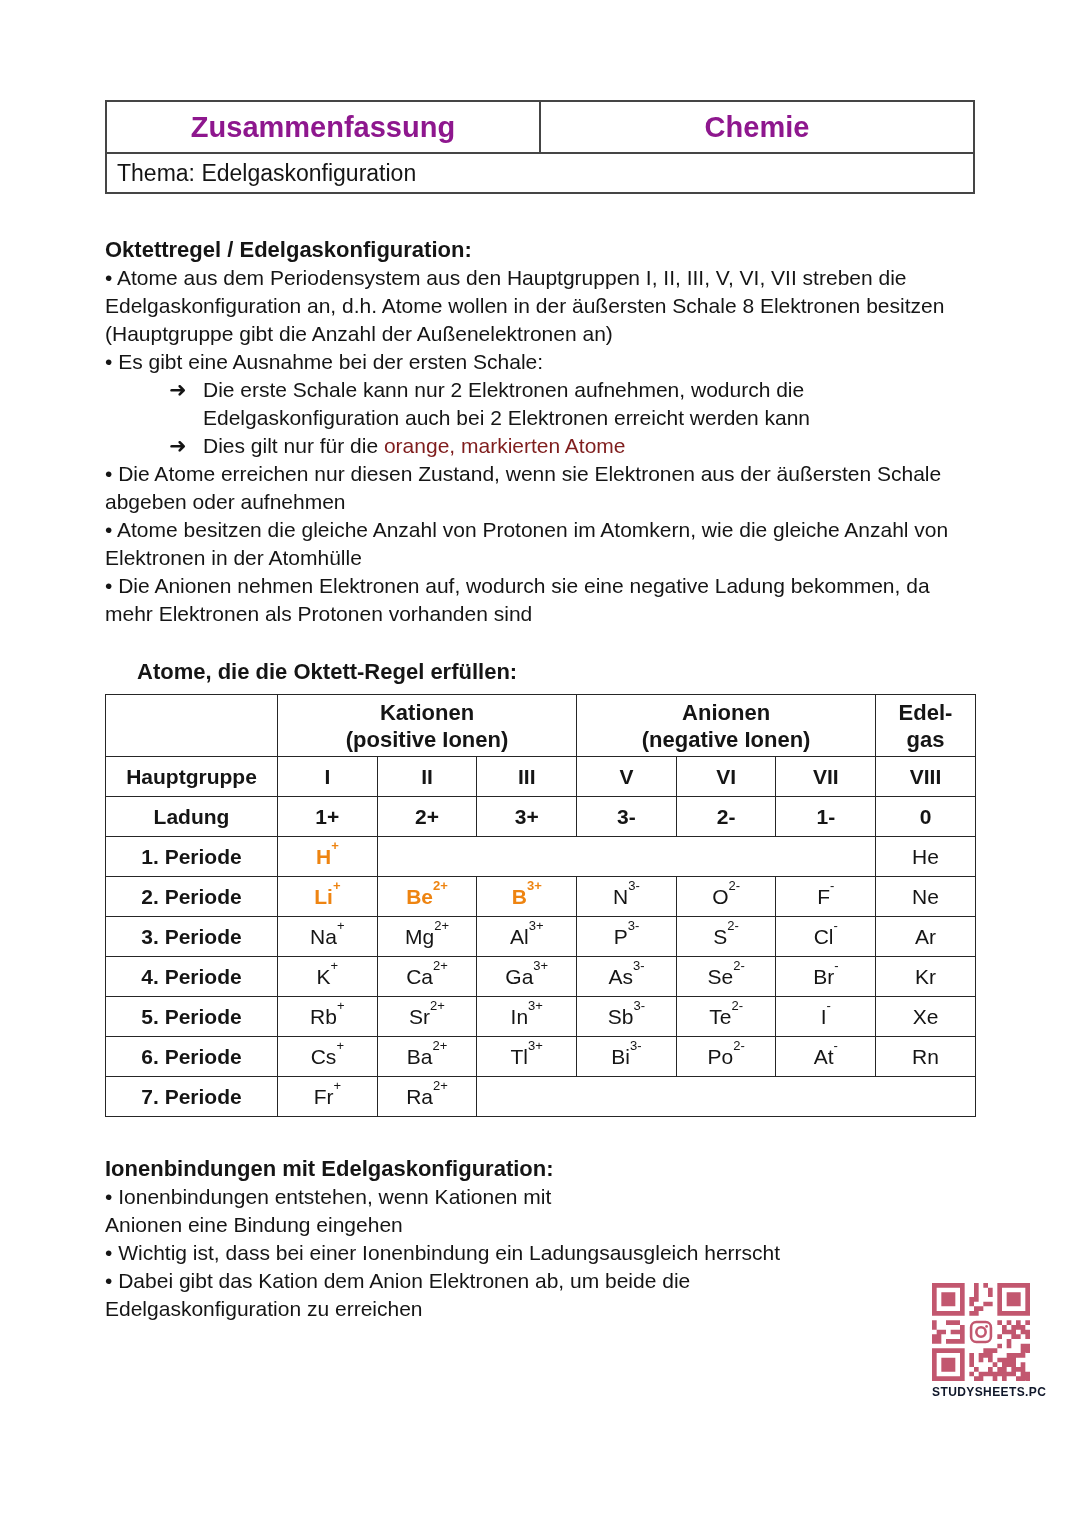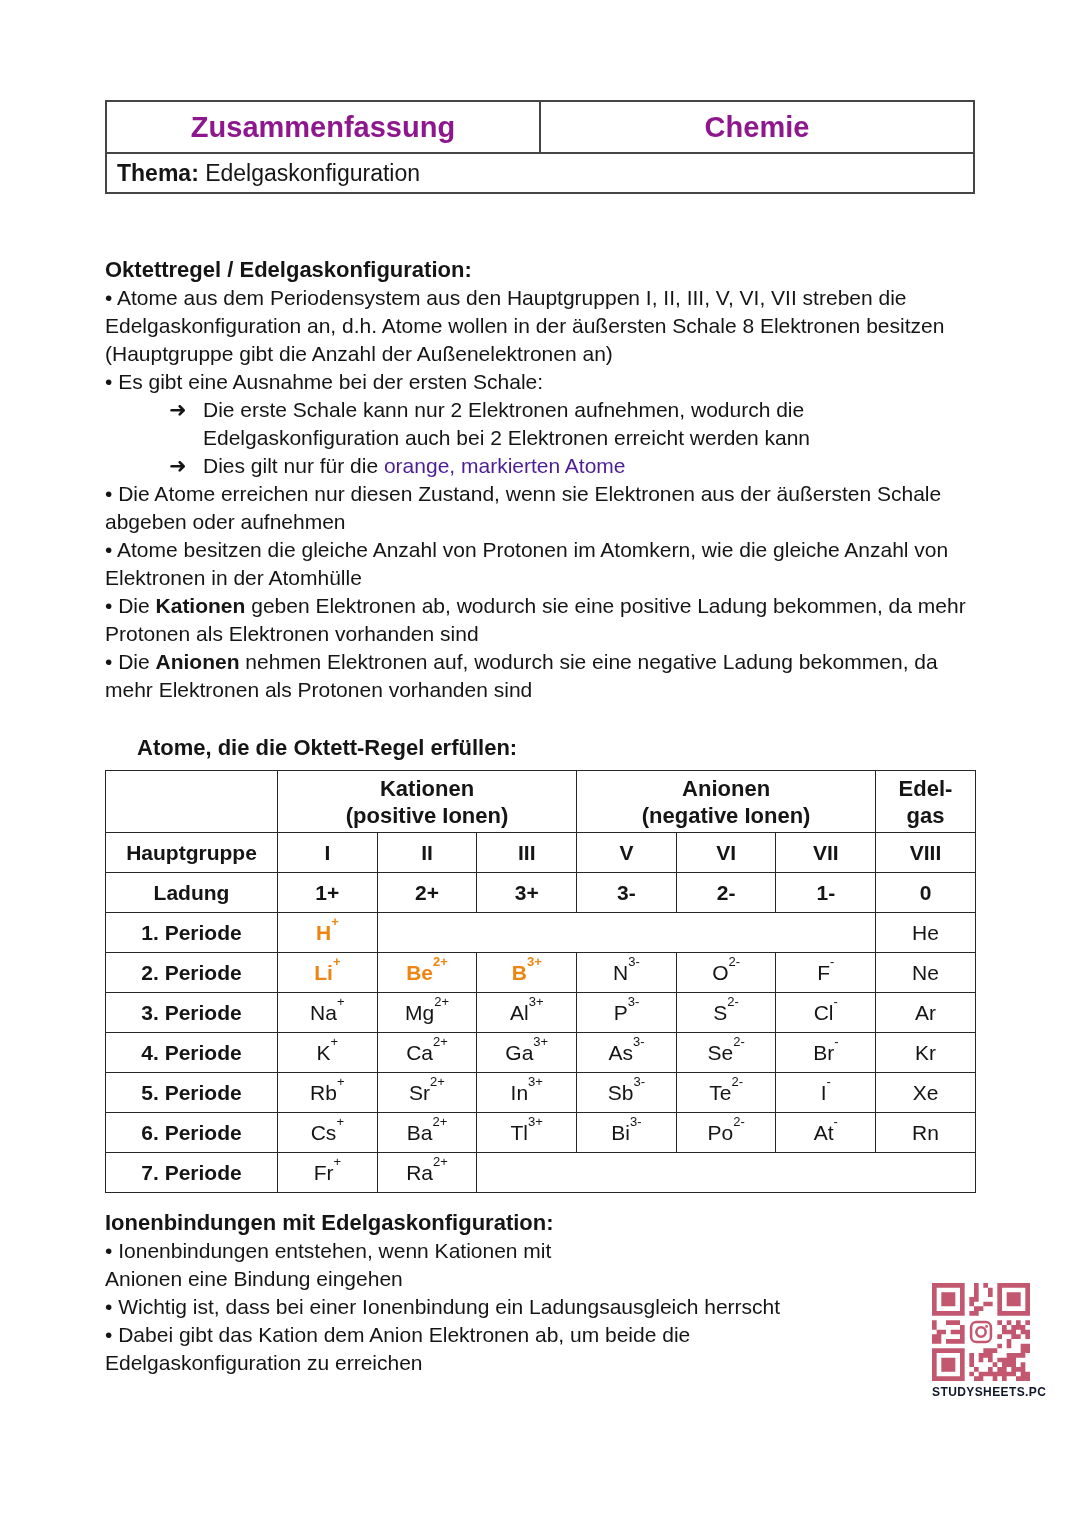--- a/index.html
+++ b/index.html
@@ -8,44 +8,44 @@
   body { font-family:"Liberation Sans","DejaVu Sans",sans-serif; color:#151515; }
   .page { position:relative; width:1080px; height:1527px; background:#ffffff; overflow:hidden; }
   .content { position:absolute; left:105px; top:100px; width:870px; }
 
   
   .header-table { width:100%; border-collapse:collapse; }
   .header-table td { border:2px solid #454545; }
   .ht-title { width:50%; text-align:center; vertical-align:middle; height:52px;
               font-size:29px; font-weight:bold; color:#8e178e; }
   .ht-thema { height:40px; font-size:23px; padding:4px 10px; vertical-align:middle; }
-  .bold { font-weight:bold; }
-
-  
-  .sec-heading { font-size:22px; font-weight:bold; line-height:28px; margin-top:62px; }
+  .bold { font-weight:normal; }
+
+  
+  .sec-heading { font-size:22px; font-weight:bold; line-height:28px; margin-top:42px; }
   .para { font-size:21px; line-height:28px; }
   .prewrap { white-space:pre-wrap; }
   .arrow-item { display:flex; padding-left:64px; font-size:21px; line-height:28px; }
   .arrow-glyph { flex:none; width:34px; }
-  .orange { color:#4c1d95; }
+  .orange { color:#7f1d1d; }
 
   
   .tbl-heading { font-size:22px; font-weight:bold; line-height:28px; margin-top:30px;margin-left:32px; }
   .main-table { width:100%; border-collapse:collapse; margin-top:8px; text-align:center; table-layout:fixed; }
   .main-table td { border:1.5px solid #262626; font-size:21px; height:40px; vertical-align:middle; }
   .main-table sup { font-size:62%; font-weight:inherit; position:relative; top:-0.45em; line-height:0; }
   .group-row td { height:62px; font-weight:bold; font-size:22px; line-height:27px; }
   .head-row td, .charge-row td { font-weight:bold; }
   .rowlabel { font-weight:bold; }
   .orange-cell { color:#ee8411; font-weight:bold; }
   col.c-label { width:172px; }
   col.c-std { width:99.7px; }
 
   
-  .sec2-heading { margin-top:16px; }
+  .sec2-heading { margin-top:38px; }
 
   
   .qr-block { position:absolute; right:50px; top:1283px; width:98px; }
   .qr-block svg { display:block; width:98px; height:98px; }
   .qr-caption { margin-top:4px; font-size:12px; font-weight:bold; letter-spacing:0.4px;
                 color:#0f172a; text-align:center; white-space:nowrap; }
 </style>
 </head>
 <body>
 
@@ -71,21 +71,20 @@
     <div class="arrow-item">
       <span class="arrow-glyph">➜</span>
       <span>Die erste Schale kann nur 2 Elektronen aufnehmen, wodurch die Edelgaskonfiguration auch bei 2 Elektronen erreicht werden kann</span>
     </div>
     <div class="arrow-item">
       <span class="arrow-glyph">➜</span>
       <span><span>Dies gilt nur für die </span><span class="orange">orange, markierten Atome</span></span>
     </div>
     <div class="para">• Die Atome erreichen nur diesen Zustand, wenn sie Elektronen aus der äußersten Schale abgeben oder aufnehmen</div>
     <div class="para">• Atome besitzen die gleiche Anzahl von Protonen im Atomkern, wie die gleiche Anzahl von Elektronen in der Atomhülle</div>
-    <div class="para"><span>• Die </span><span class="bold">Kationen</span><span> geben Elektronen ab, wodurch sie eine positive Ladung bekommen, da mehr Protonen als Elektronen vorhanden sind</span></div>
     <div class="para"><span>• Die </span><span class="bold">Anionen</span><span> nehmen Elektronen auf, wodurch sie eine negative Ladung bekommen, da mehr Elektronen als Protonen vorhanden sind</span></div>
 
     <div class="tbl-heading">Atome, die die Oktett-Regel erfüllen:</div>
     <table class="main-table">
       <colgroup>
         <col class="c-label">
           <col class="c-std">
           <col class="c-std">
           <col class="c-std">
           <col class="c-std">

